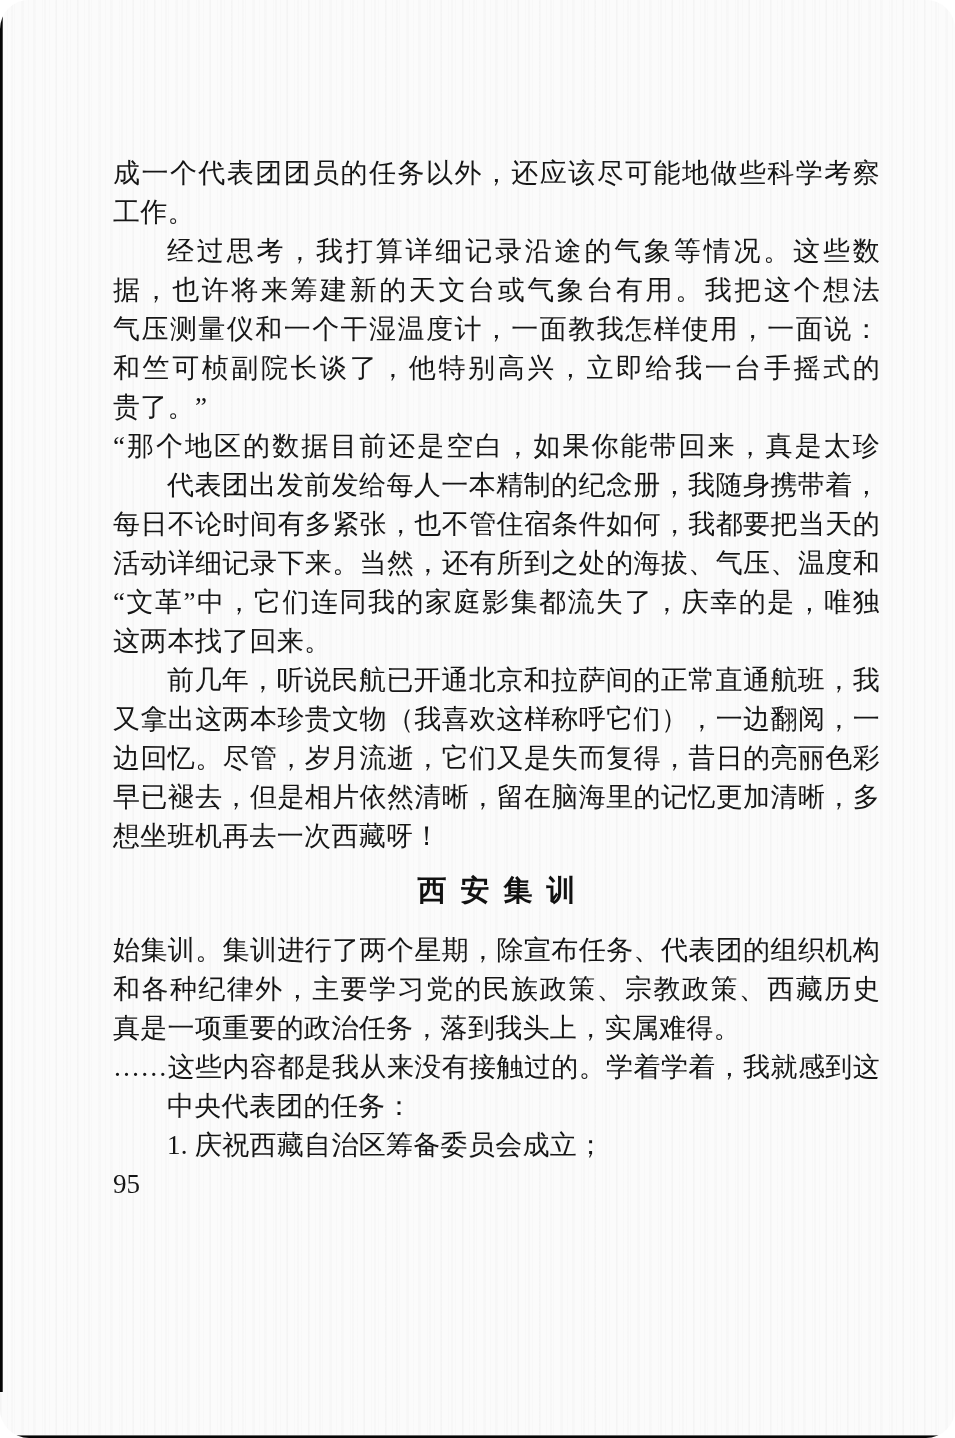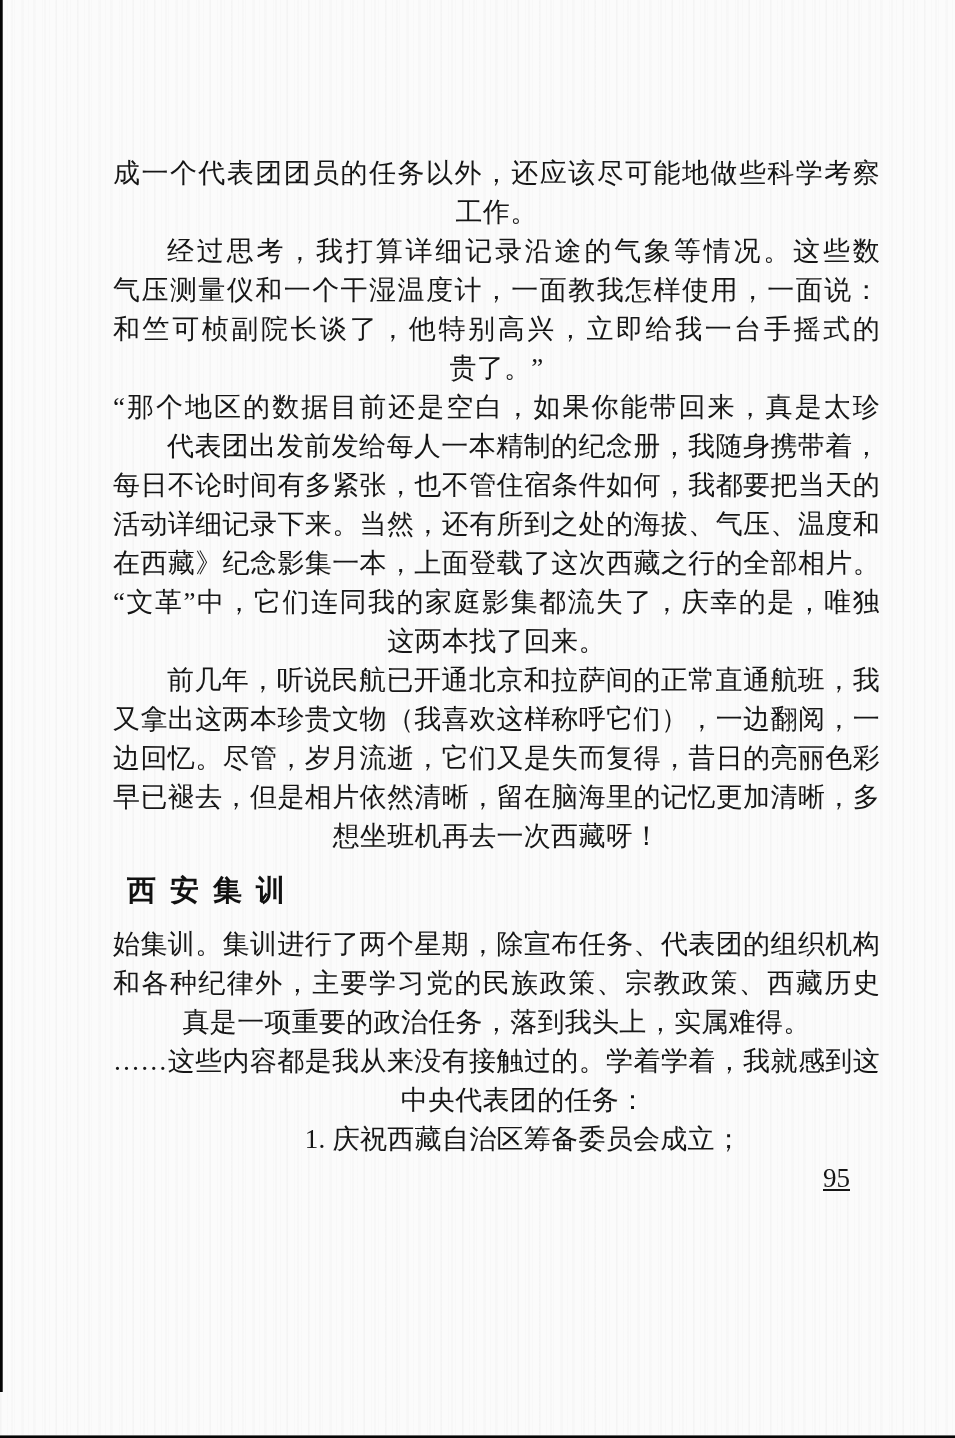--- a/index.html
+++ b/index.html
@@ -11,20 +11,21 @@
     position: relative;
     width: 955px;
     height: 1438px;
     overflow: hidden;
     background:
       repeating-linear-gradient(90deg, rgba(0,0,0,0.015) 0 2px, rgba(0,0,0,0) 2px 11px),
       repeating-linear-gradient(90deg, rgba(0,0,0,0.010) 0 1px, rgba(0,0,0,0) 1px 7px),
       #fbfbfb;
     color: #161616;
     font-family: "Liberation Serif", "DejaVu Serif", serif;
+    border-radius: 29px;
   }
   .scan-edge-left {
     position: absolute;
     left: 0; top: 0;
     width: 3px; height: 1392px;
     background: linear-gradient(90deg, #050505 0 2px, #4a4a4a 2px 3px);
   }
   .scan-edge-bottom {
     position: absolute;
     left: 0; bottom: 0;
@@ -36,71 +37,69 @@
     left: 113px;
     top: 154px;
     width: 767px;
   }
   .line {
     height: 39px;
     line-height: 39px;
     font-size: 27px;
     letter-spacing: 0.3px;
     white-space: nowrap;
-    text-align: center;
+    text-align: left;
   }
   .line.justify {
     white-space: normal;
     text-align: justify;
     text-align-last: justify;
   }
   .line.indent {
     padding-left: 54px;
   }
   .section-heading {
-    margin: 15px 0 15px 0;
+    margin: 15px 0 21px 0;
     height: 39px;
     line-height: 39px;
     font-family: "Liberation Sans", "DejaVu Sans", sans-serif;
     font-weight: 700;
     font-size: 29px;
     color: #111111;
-    text-align: left;
+    text-align: center;
     letter-spacing: 14px;
     text-indent: 14px;
   }
   .page-number {
     height: 39px;
     line-height: 39px;
     font-size: 27px;
-    text-align: right;
     padding-right: 30px;
-    text-decoration: underline;
   }
 </style>
 </head>
 <body>
 
 <div class="page">
   <div class="scan-edge-left"></div>
   <div class="scan-edge-bottom"></div>
 
   <div class="text-block">
     <div>
         <div class="line justify">成一个代表团团员的任务以外，还应该尽可能地做些科学考察</div>
         <div class="line">工作。</div>
         <div class="line indent justify">经过思考，我打算详细记录沿途的气象等情况。这些数</div>
+        <div class="line justify">据，也许将来筹建新的天文台或气象台有用。我把这个想法</div>
         <div class="line justify">气压测量仪和一个干湿温度计，一面教我怎样使用，一面说：</div>
         <div class="line justify">和竺可桢副院长谈了，他特别高兴，立即给我一台手摇式的</div>
         <div class="line">贵了。”</div>
         <div class="line justify">“那个地区的数据目前还是空白，如果你能带回来，真是太珍</div>
         <div class="line indent justify">代表团出发前发给每人一本精制的纪念册，我随身携带着，</div>
         <div class="line justify">每日不论时间有多紧张，也不管住宿条件如何，我都要把当天的</div>
         <div class="line justify">活动详细记录下来。当然，还有所到之处的海拔、气压、温度和</div>
-        <div class="line justify">在西藏》纪念影集一本，上面登载了这次西藏之行的全部相片。</div>
         <div class="line justify">“文革”中，它们连同我的家庭影集都流失了，庆幸的是，唯独</div>
         <div class="line">这两本找了回来。</div>
         <div class="line indent justify">前几年，听说民航已开通北京和拉萨间的正常直通航班，我</div>
         <div class="line justify">又拿出这两本珍贵文物（我喜欢这样称呼它们），一边翻阅，一</div>
         <div class="line justify">边回忆。尽管，岁月流逝，它们又是失而复得，昔日的亮丽色彩</div>
         <div class="line justify">早已褪去，但是相片依然清晰，留在脑海里的记忆更加清晰，多</div>
         <div class="line">想坐班机再去一次西藏呀！</div>
       </div>
     <h2 class="section-heading">西安集训</h2>
     <div>

